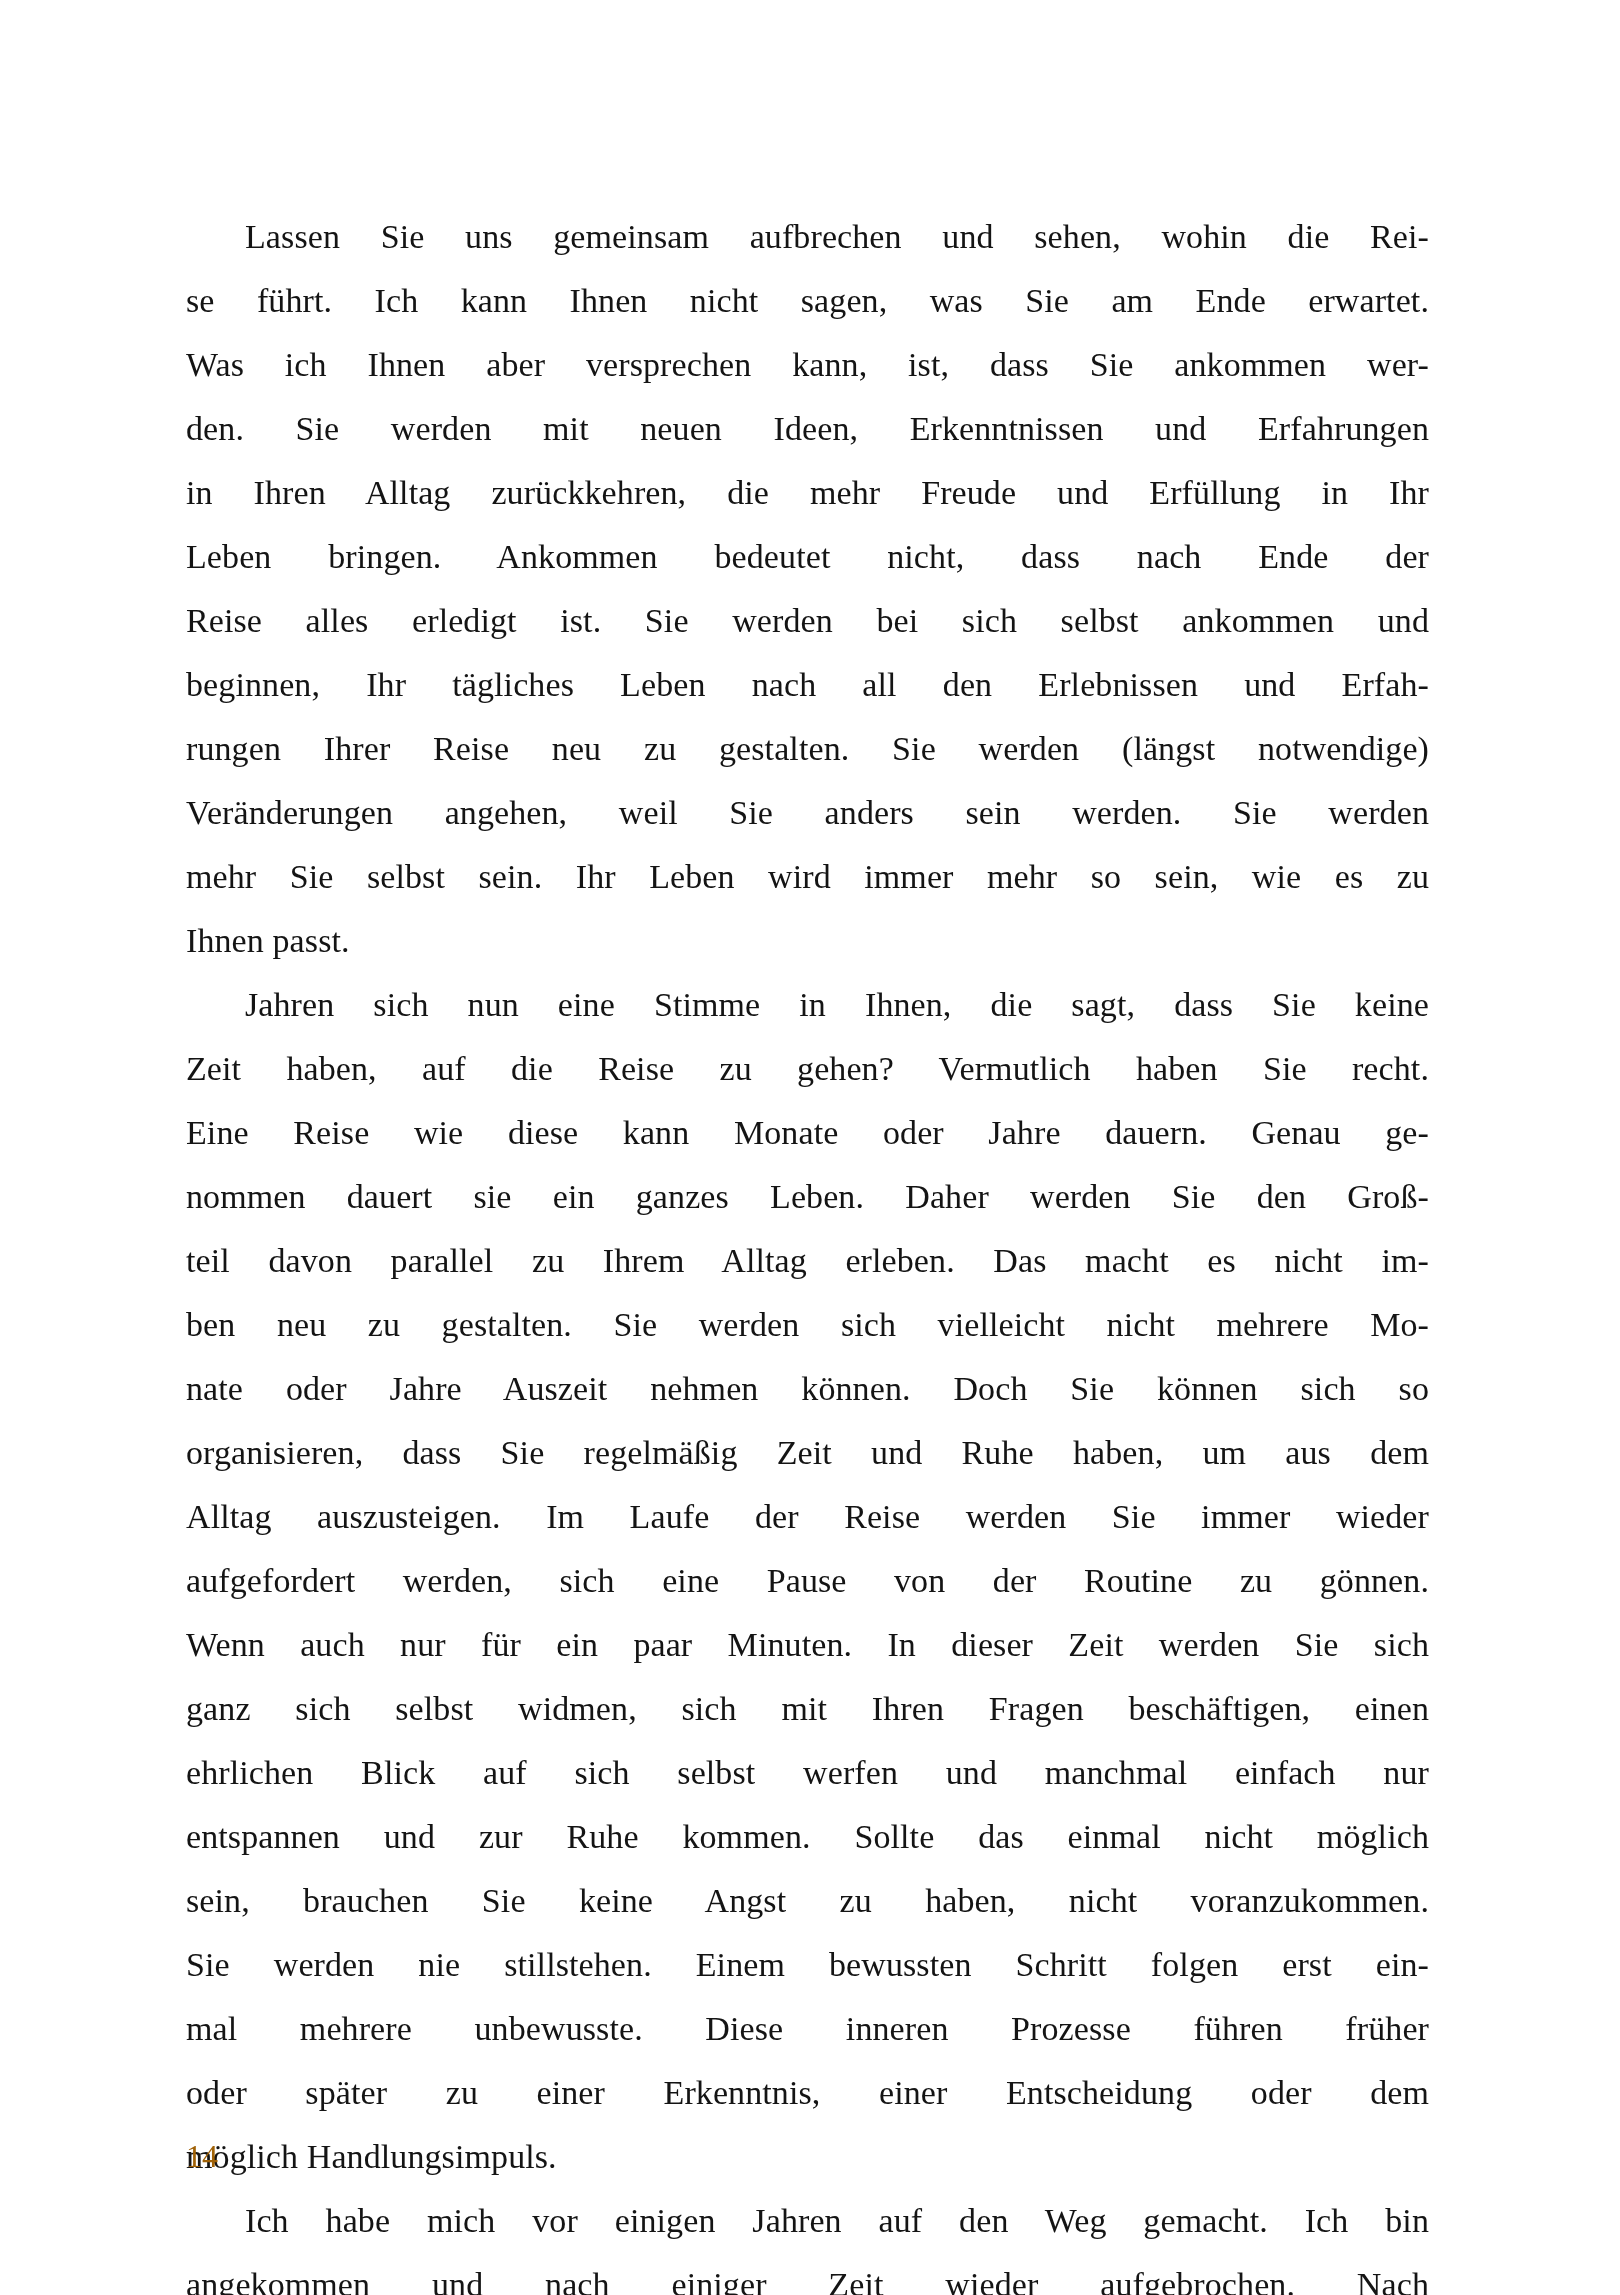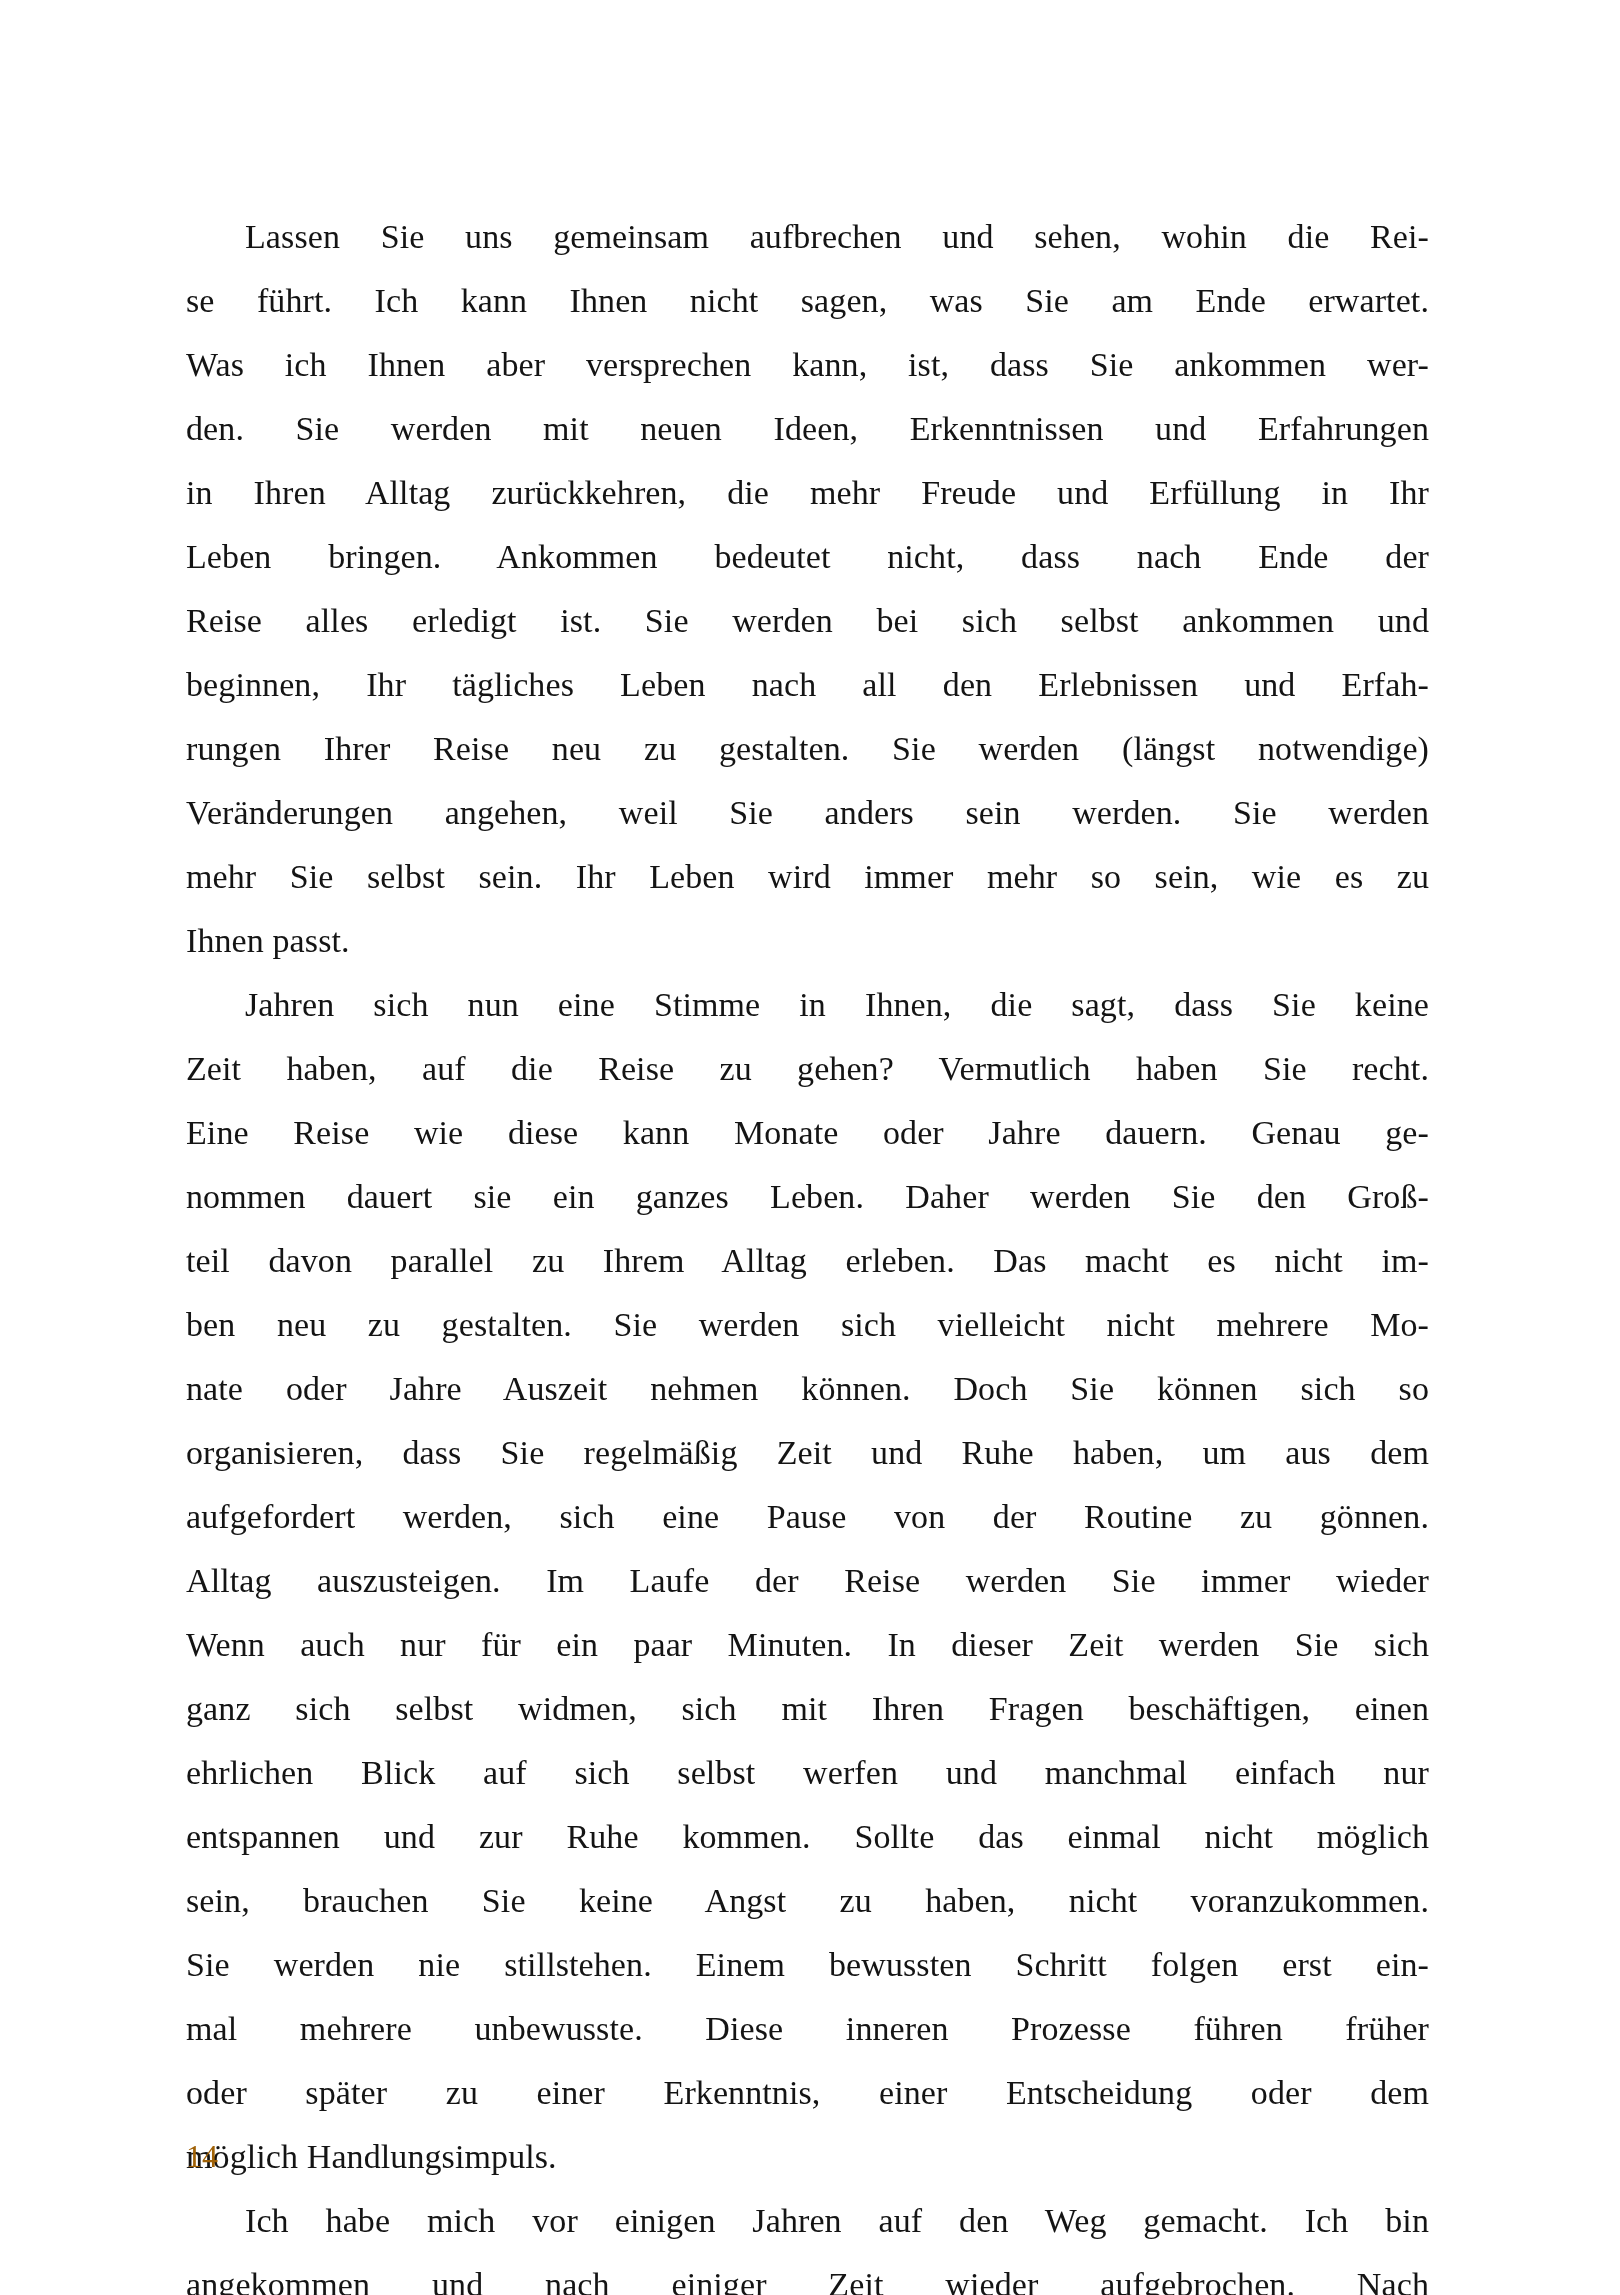--- a/index.html
+++ b/index.html
@@ -68,22 +68,22 @@
       </div>
       <div class="paragraph">
         <div class="line first">Jahren sich nun eine Stimme in Ihnen, die sagt, dass Sie keine</div>
         <div class="line">Zeit haben, auf die Reise zu gehen? Vermutlich haben Sie recht.</div>
         <div class="line">Eine Reise wie diese kann Monate oder Jahre dauern. Genau ge-</div>
         <div class="line">nommen dauert sie ein ganzes Leben. Daher werden Sie den Groß-</div>
         <div class="line">teil davon parallel zu Ihrem Alltag erleben. Das macht es nicht im-</div>
         <div class="line">ben neu zu gestalten. Sie werden sich vielleicht nicht mehrere Mo-</div>
         <div class="line">nate oder Jahre Auszeit nehmen können. Doch Sie können sich so</div>
         <div class="line">organisieren, dass Sie regelmäßig Zeit und Ruhe haben, um aus dem</div>
+        <div class="line">Alltag auszusteigen. Im Laufe der Reise werden Sie immer wieder</div>
         <div class="line">aufgefordert werden, sich eine Pause von der Routine zu gönnen.</div>
-        <div class="line">Alltag auszusteigen. Im Laufe der Reise werden Sie immer wieder</div>
         <div class="line">Wenn auch nur für ein paar Minuten. In dieser Zeit werden Sie sich</div>
         <div class="line">ganz sich selbst widmen, sich mit Ihren Fragen beschäftigen, einen</div>
         <div class="line">ehrlichen Blick auf sich selbst werfen und manchmal einfach nur</div>
         <div class="line">entspannen und zur Ruhe kommen. Sollte das einmal nicht möglich</div>
         <div class="line">sein, brauchen Sie keine Angst zu haben, nicht voranzukommen.</div>
         <div class="line">Sie werden nie stillstehen. Einem bewussten Schritt folgen erst ein-</div>
         <div class="line">mal mehrere unbewusste. Diese inneren Prozesse führen früher</div>
         <div class="line">oder später zu einer Erkenntnis, einer Entscheidung oder dem</div>
         <div class="line last-left">möglich Handlungsimpuls.</div>
       </div>

